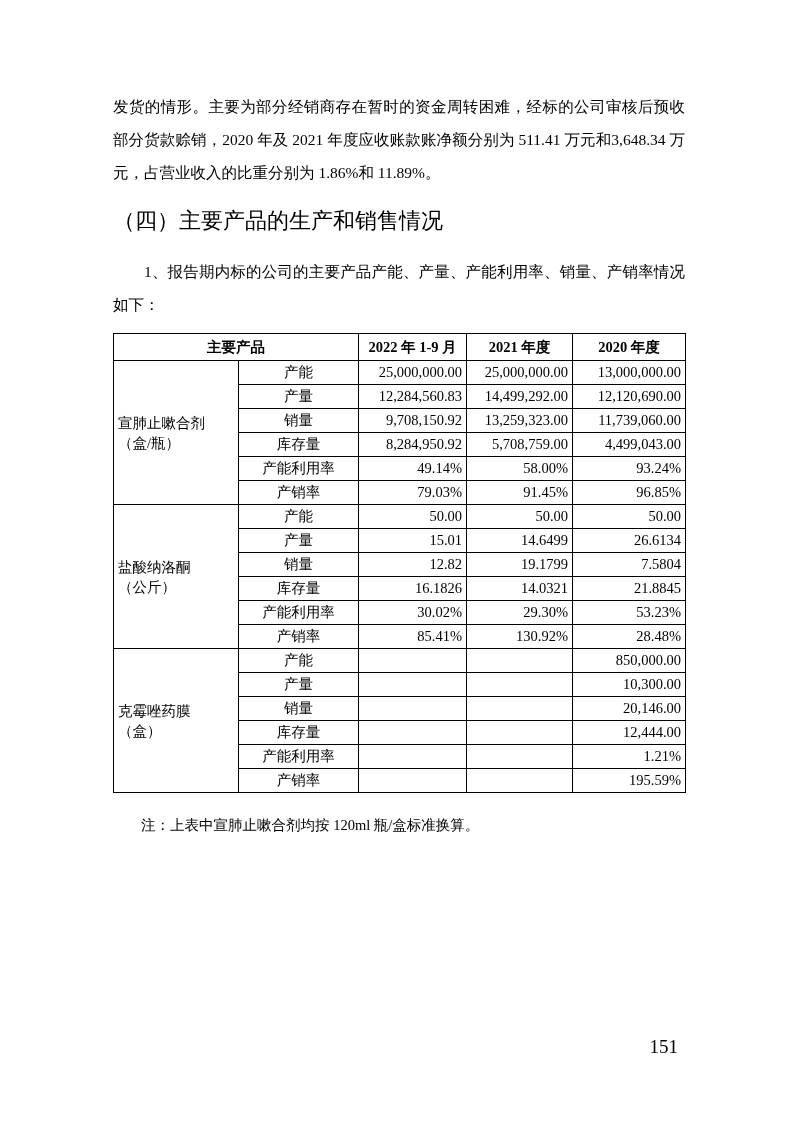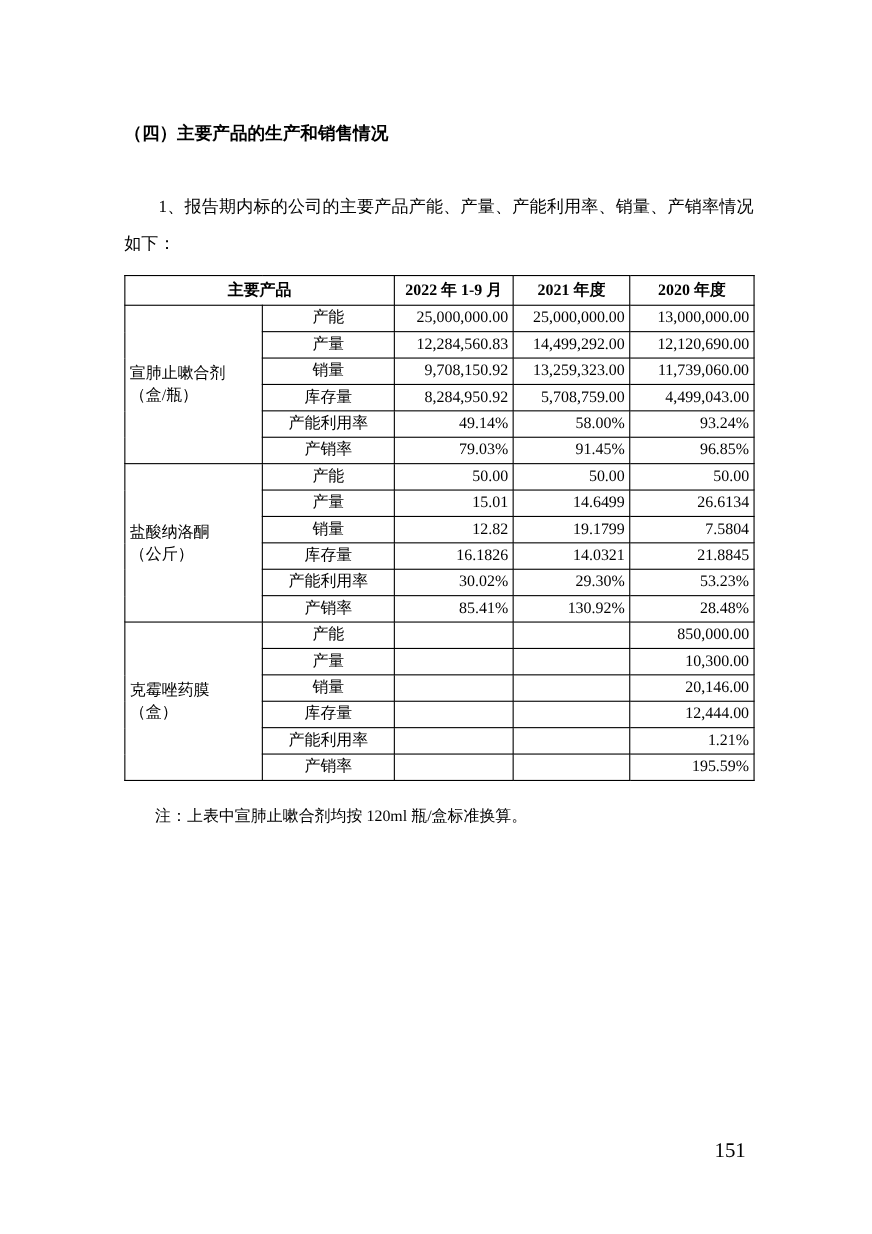--- a/index.html
+++ b/index.html
@@ -21,24 +21,24 @@
   }
   .body-text {
     font-size: 15.5px;
     line-height: 33px;
     text-align: justify;
     text-align-last: left;
   }
   .indent { text-indent: 31px; }
   .section-heading {
     font-family: "Liberation Sans", "DejaVu Sans", sans-serif;
-    font-size: 16px;
-    font-weight: bold;
+    font-size: 22px;
+    font-weight: normal;
     line-height: 24px;
-    margin: 20px 0 38px 0;
+    margin: 20px 0 22px 0;
   }
   .pre-table { margin-bottom: 12px; }
   .data-table {
     border-collapse: collapse;
     width: 572px;
     table-layout: fixed;
   }
   .data-table th,
   .data-table td {
     border: 1px solid #000000;
@@ -74,20 +74,21 @@
     right: 115px;
     font-size: 19px;
   }
 </style>
 </head>
 <body>
 
 <div class="page">
   <div class="content">
 
+    <p class="body-text">发货的情形。主要为部分经销商存在暂时的资金周转困难，经标的公司审核后预收部分货款赊销，2020 年及 2021 年度应收账款账净额分别为 511.41 万元和3,648.34 万元，占营业收入的比重分别为 1.86%和 11.89%。</p>
 
 
     <h2 class="section-heading">（四）主要产品的生产和销售情况</h2>
 
     <p class="body-text indent pre-table">1、报告期内标的公司的主要产品产能、产量、产能利用率、销量、产销率情况如下：</p>
 
     <table class="data-table">
       <colgroup>
         <col style="width:125px">
         <col style="width:120px">

